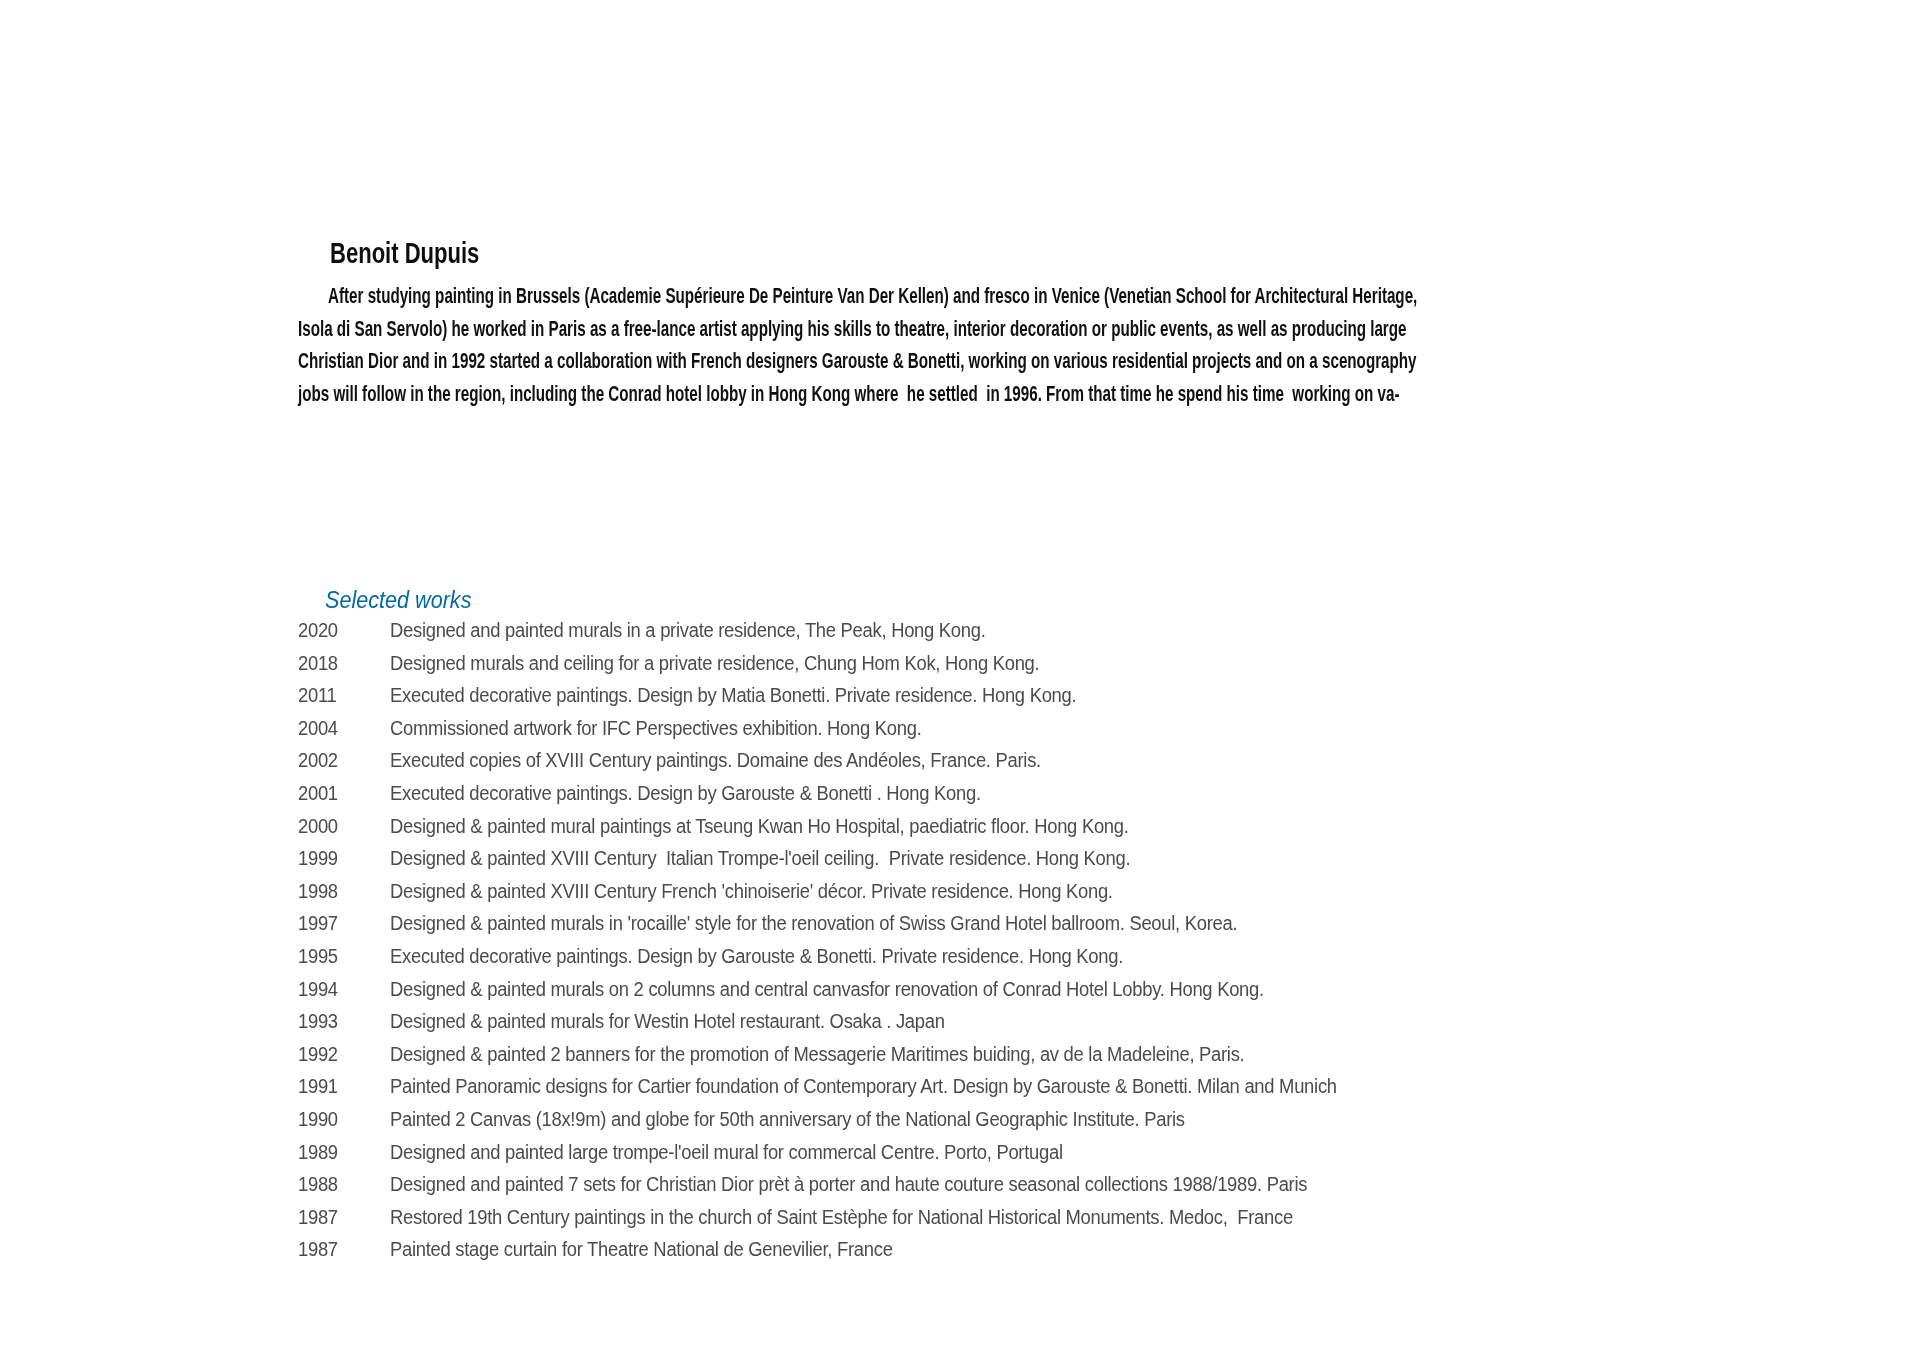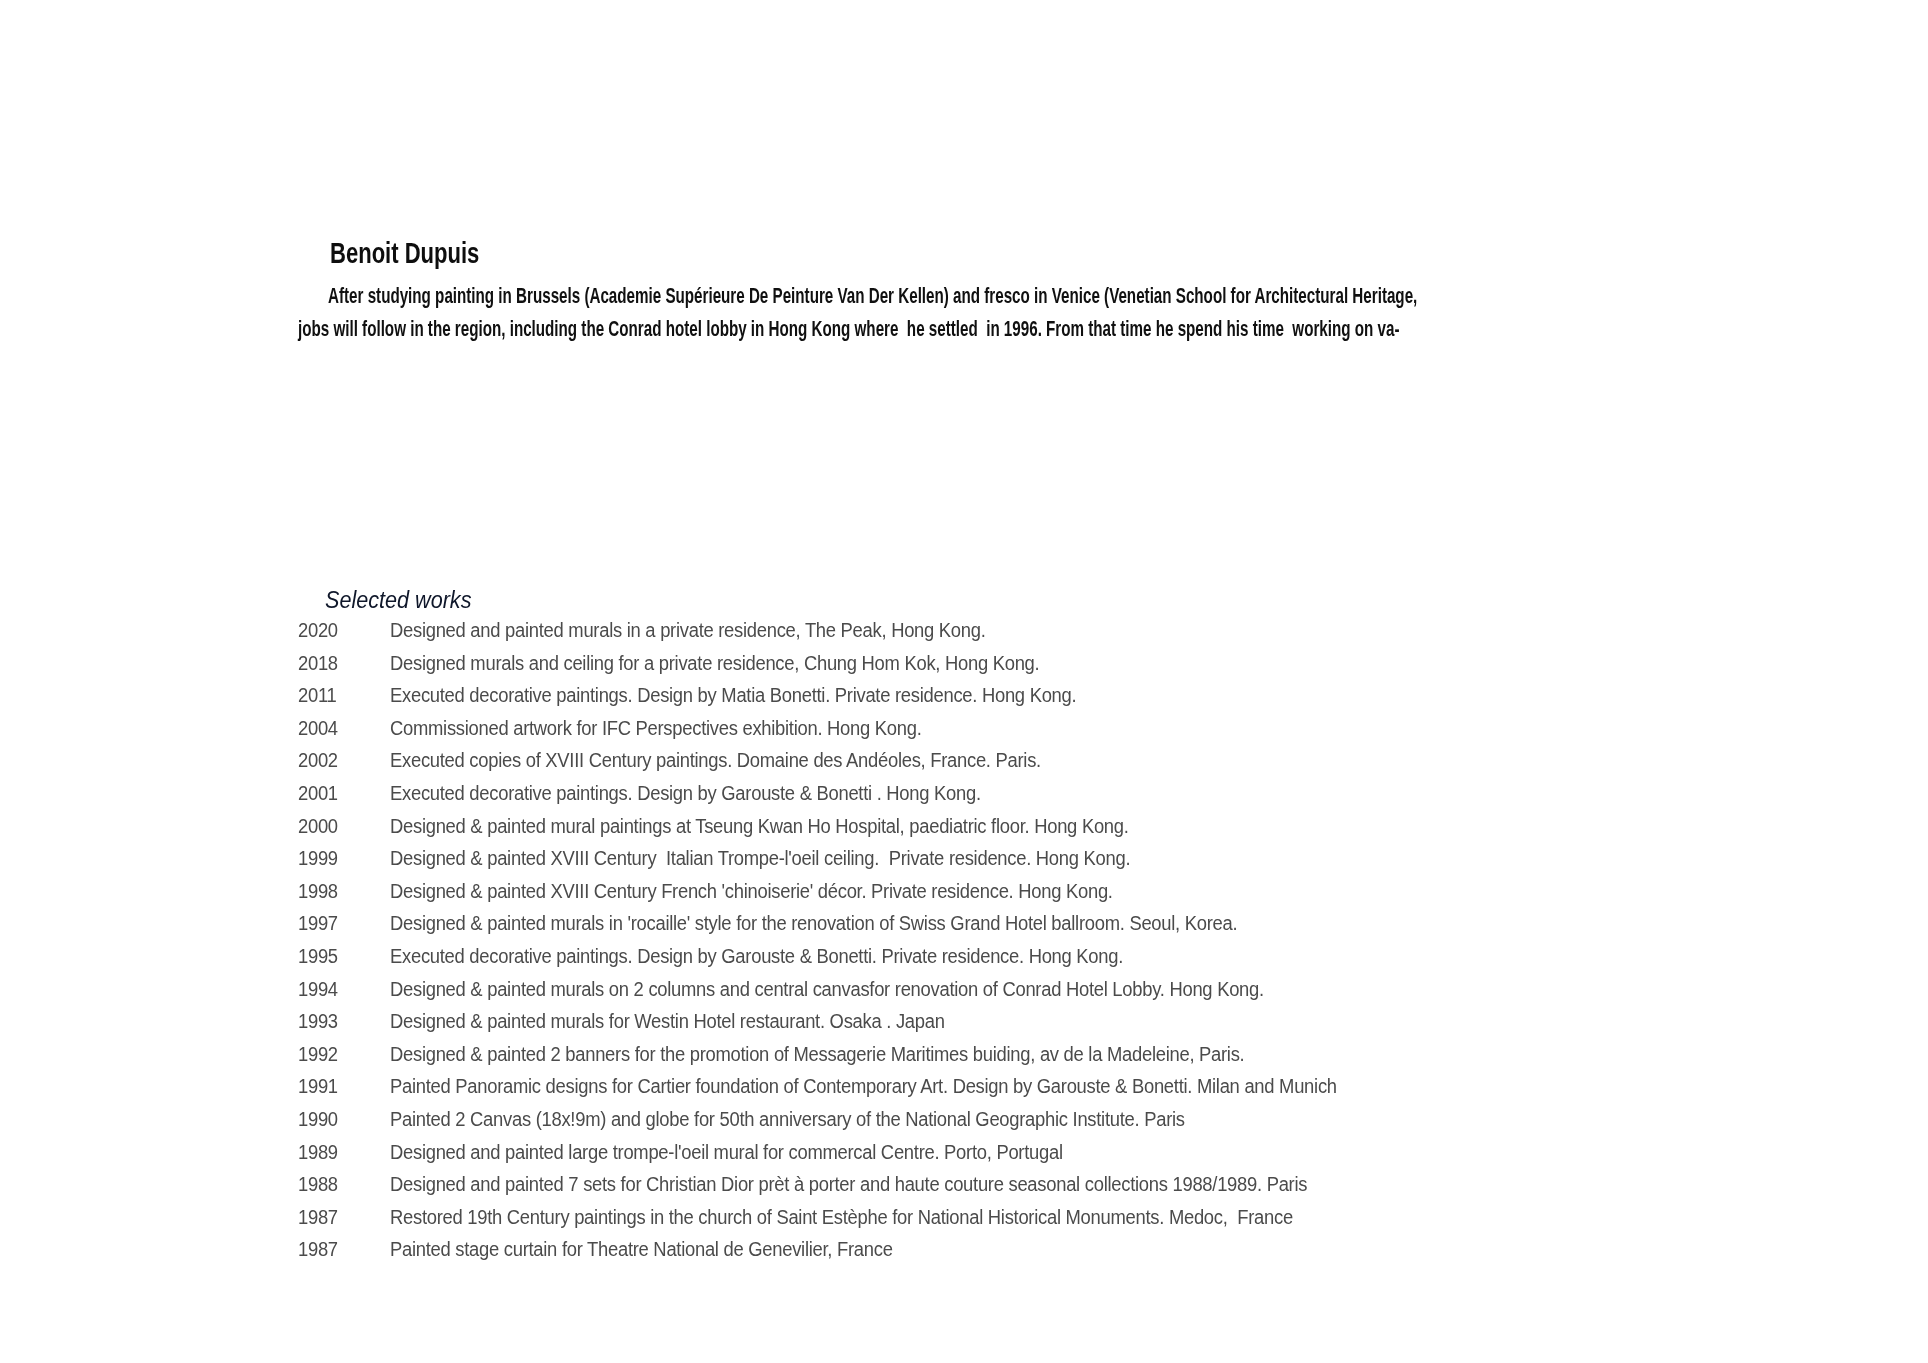--- a/index.html
+++ b/index.html
@@ -57,21 +57,21 @@
   .bio-line.indent {
     padding-left: 30px;
   }
   
   .section-heading {
     position: absolute;
     left: 298px;
     top: 549px;
     font-size: 24px;
     font-style: italic;
-    color: #0f172a;
+    color: #0369a1;
     line-height: 34px;
     white-space: pre;
   }
   .section-heading > span {
     display: inline-block;
     transform: scaleX(0.9);
     transform-origin: 0 50%;
     white-space: pre;
   }
   
@@ -103,20 +103,22 @@
 <body>
 
 <div class="page">
 
   <div class="doc-title">
     <span>Benoit Dupuis</span>
   </div>
 
   <div class="bio">
     <div class="bio-line indent"><span>After studying painting in Brussels (Academie Supérieure De Peinture Van Der Kellen) and fresco in Venice (Venetian School for Architectural Heritage,</span></div>
+    <div class="bio-line"><span>Isola di San Servolo) he worked in Paris as a free-lance artist applying his skills to theatre, interior decoration or public events, as well as producing large</span></div>
+    <div class="bio-line"><span>Christian Dior and in 1992 started a collaboration with French designers Garouste &amp; Bonetti, working on various residential projects and on a scenography</span></div>
     <div class="bio-line"><span>jobs will follow in the region, including the Conrad hotel lobby in Hong Kong where  he settled  in 1996. From that time he spend his time  working on va-</span></div>
   </div>
 
   <div class="section-heading">
     <span>Selected works</span>
   </div>
 
   <div class="works">
     <div class="work-row">
       <span class="work-year">2020</span>

